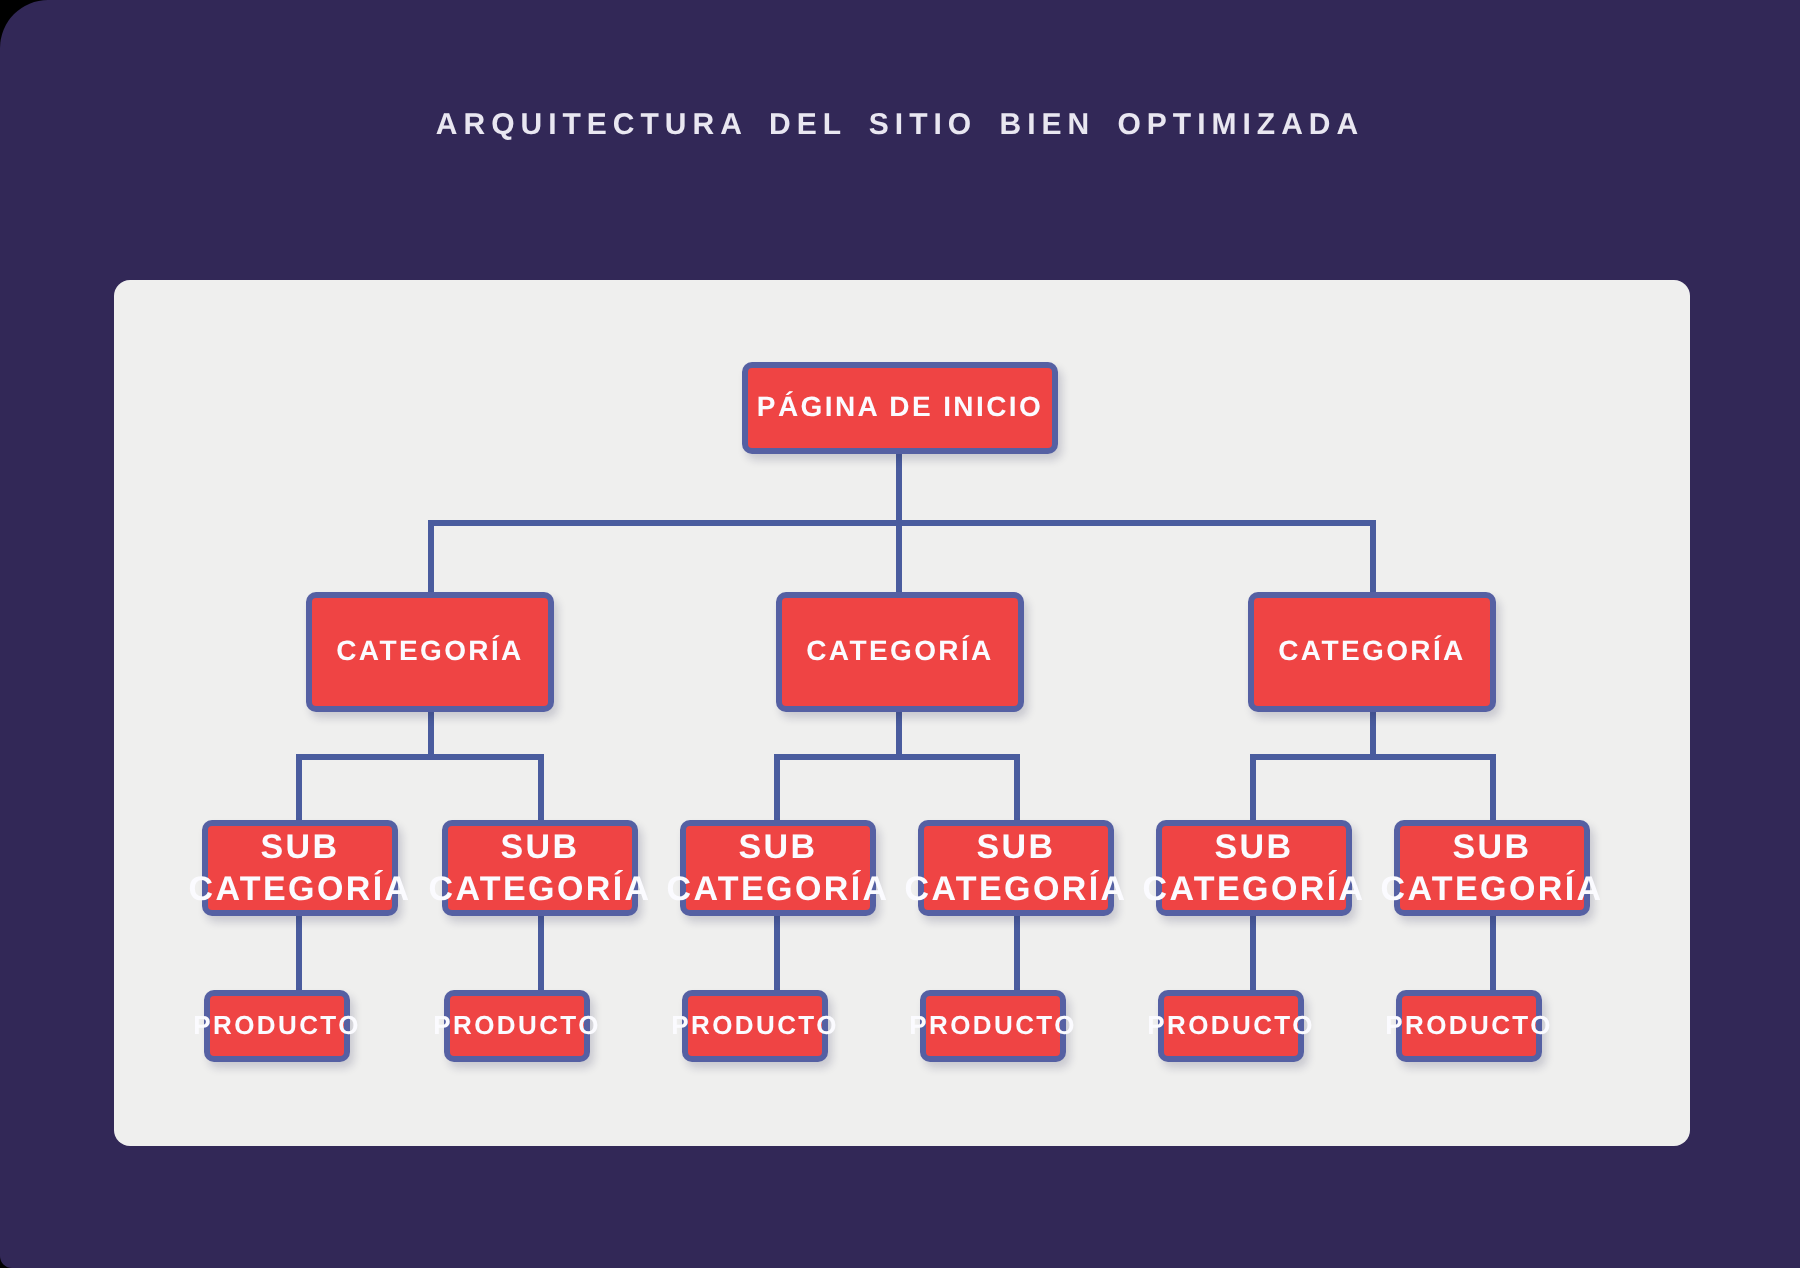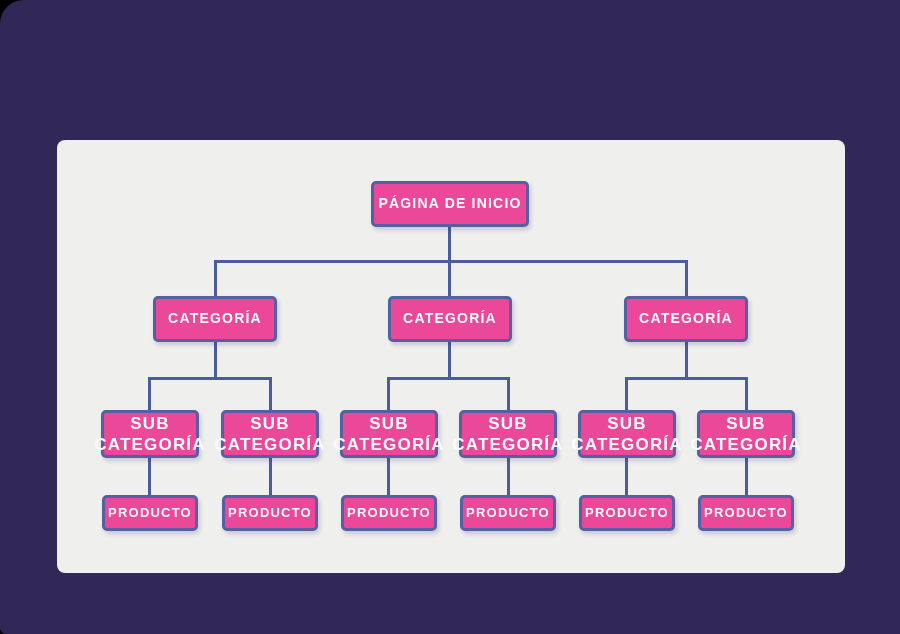--- a/index.html
+++ b/index.html
@@ -24,47 +24,48 @@
   .panel{
     position:absolute;
     left:57px;top:140px;
     width:788px;height:433px;
     background:#efefee;
     border-radius:8px;
   }
   .node{
     position:absolute;
     box-sizing:border-box;
-    background:#ec4899;
+    background:#ef4444;
     border:3px solid #5560a3;
     border-radius:5px;
     color:#fbfbff;
     display:flex;align-items:center;justify-content:center;
     text-align:center;
     font-weight:bold;
     letter-spacing:1.2px;
     line-height:1.25;
     box-shadow:2px 3px 4px rgba(30,30,70,.18);
   }
   #root{left:371px;top:181px;width:158px;height:46px;font-size:14px;}
-  .cat{top:296px;width:124px;height:46px;font-size:14px;}
+  .cat{top:296px;width:124px;height:60px;font-size:14px;}
   #cat1{left:153px}#cat2{left:388px}#cat3{left:624px}
   .sub{top:410px;width:98px;height:48px;font-size:17px;padding:0 4px;}
   #sub1{left:101px}#sub2{left:221px}#sub3{left:340px}#sub4{left:459px}#sub5{left:578px}#sub6{left:697px}
-  .prod{top:495px;width:96px;height:36px;font-size:13px;}
+  .prod{top:495px;width:73px;height:36px;font-size:13px;}
   #prod1{left:102px}#prod2{left:222px}#prod3{left:341px}#prod4{left:460px}#prod5{left:579px}#prod6{left:698px}
   .vline,.hline{position:absolute;background:#4a5c9e;}
   .vline{width:3px;}
   .hline{height:3px;}
 </style>
 </head>
 <body>
 
 <div class="stage">
 
+  <div class="title">ARQUITECTURA DEL SITIO BIEN OPTIMIZADA</div>
 
   <div class="panel"></div>
 
   <div class="vline" style="left:448px;top:225px;height:37px"></div>
   <div class="hline" style="left:214px;top:260px;width:474px"></div>
   <div class="vline" style="left:214px;top:260px;height:38px"></div>
   <div class="vline" style="left:448px;top:260px;height:38px"></div>
   <div class="vline" style="left:685px;top:260px;height:38px"></div>
 
   <div class="vline" style="left:214px;top:340px;height:40px"></div>

